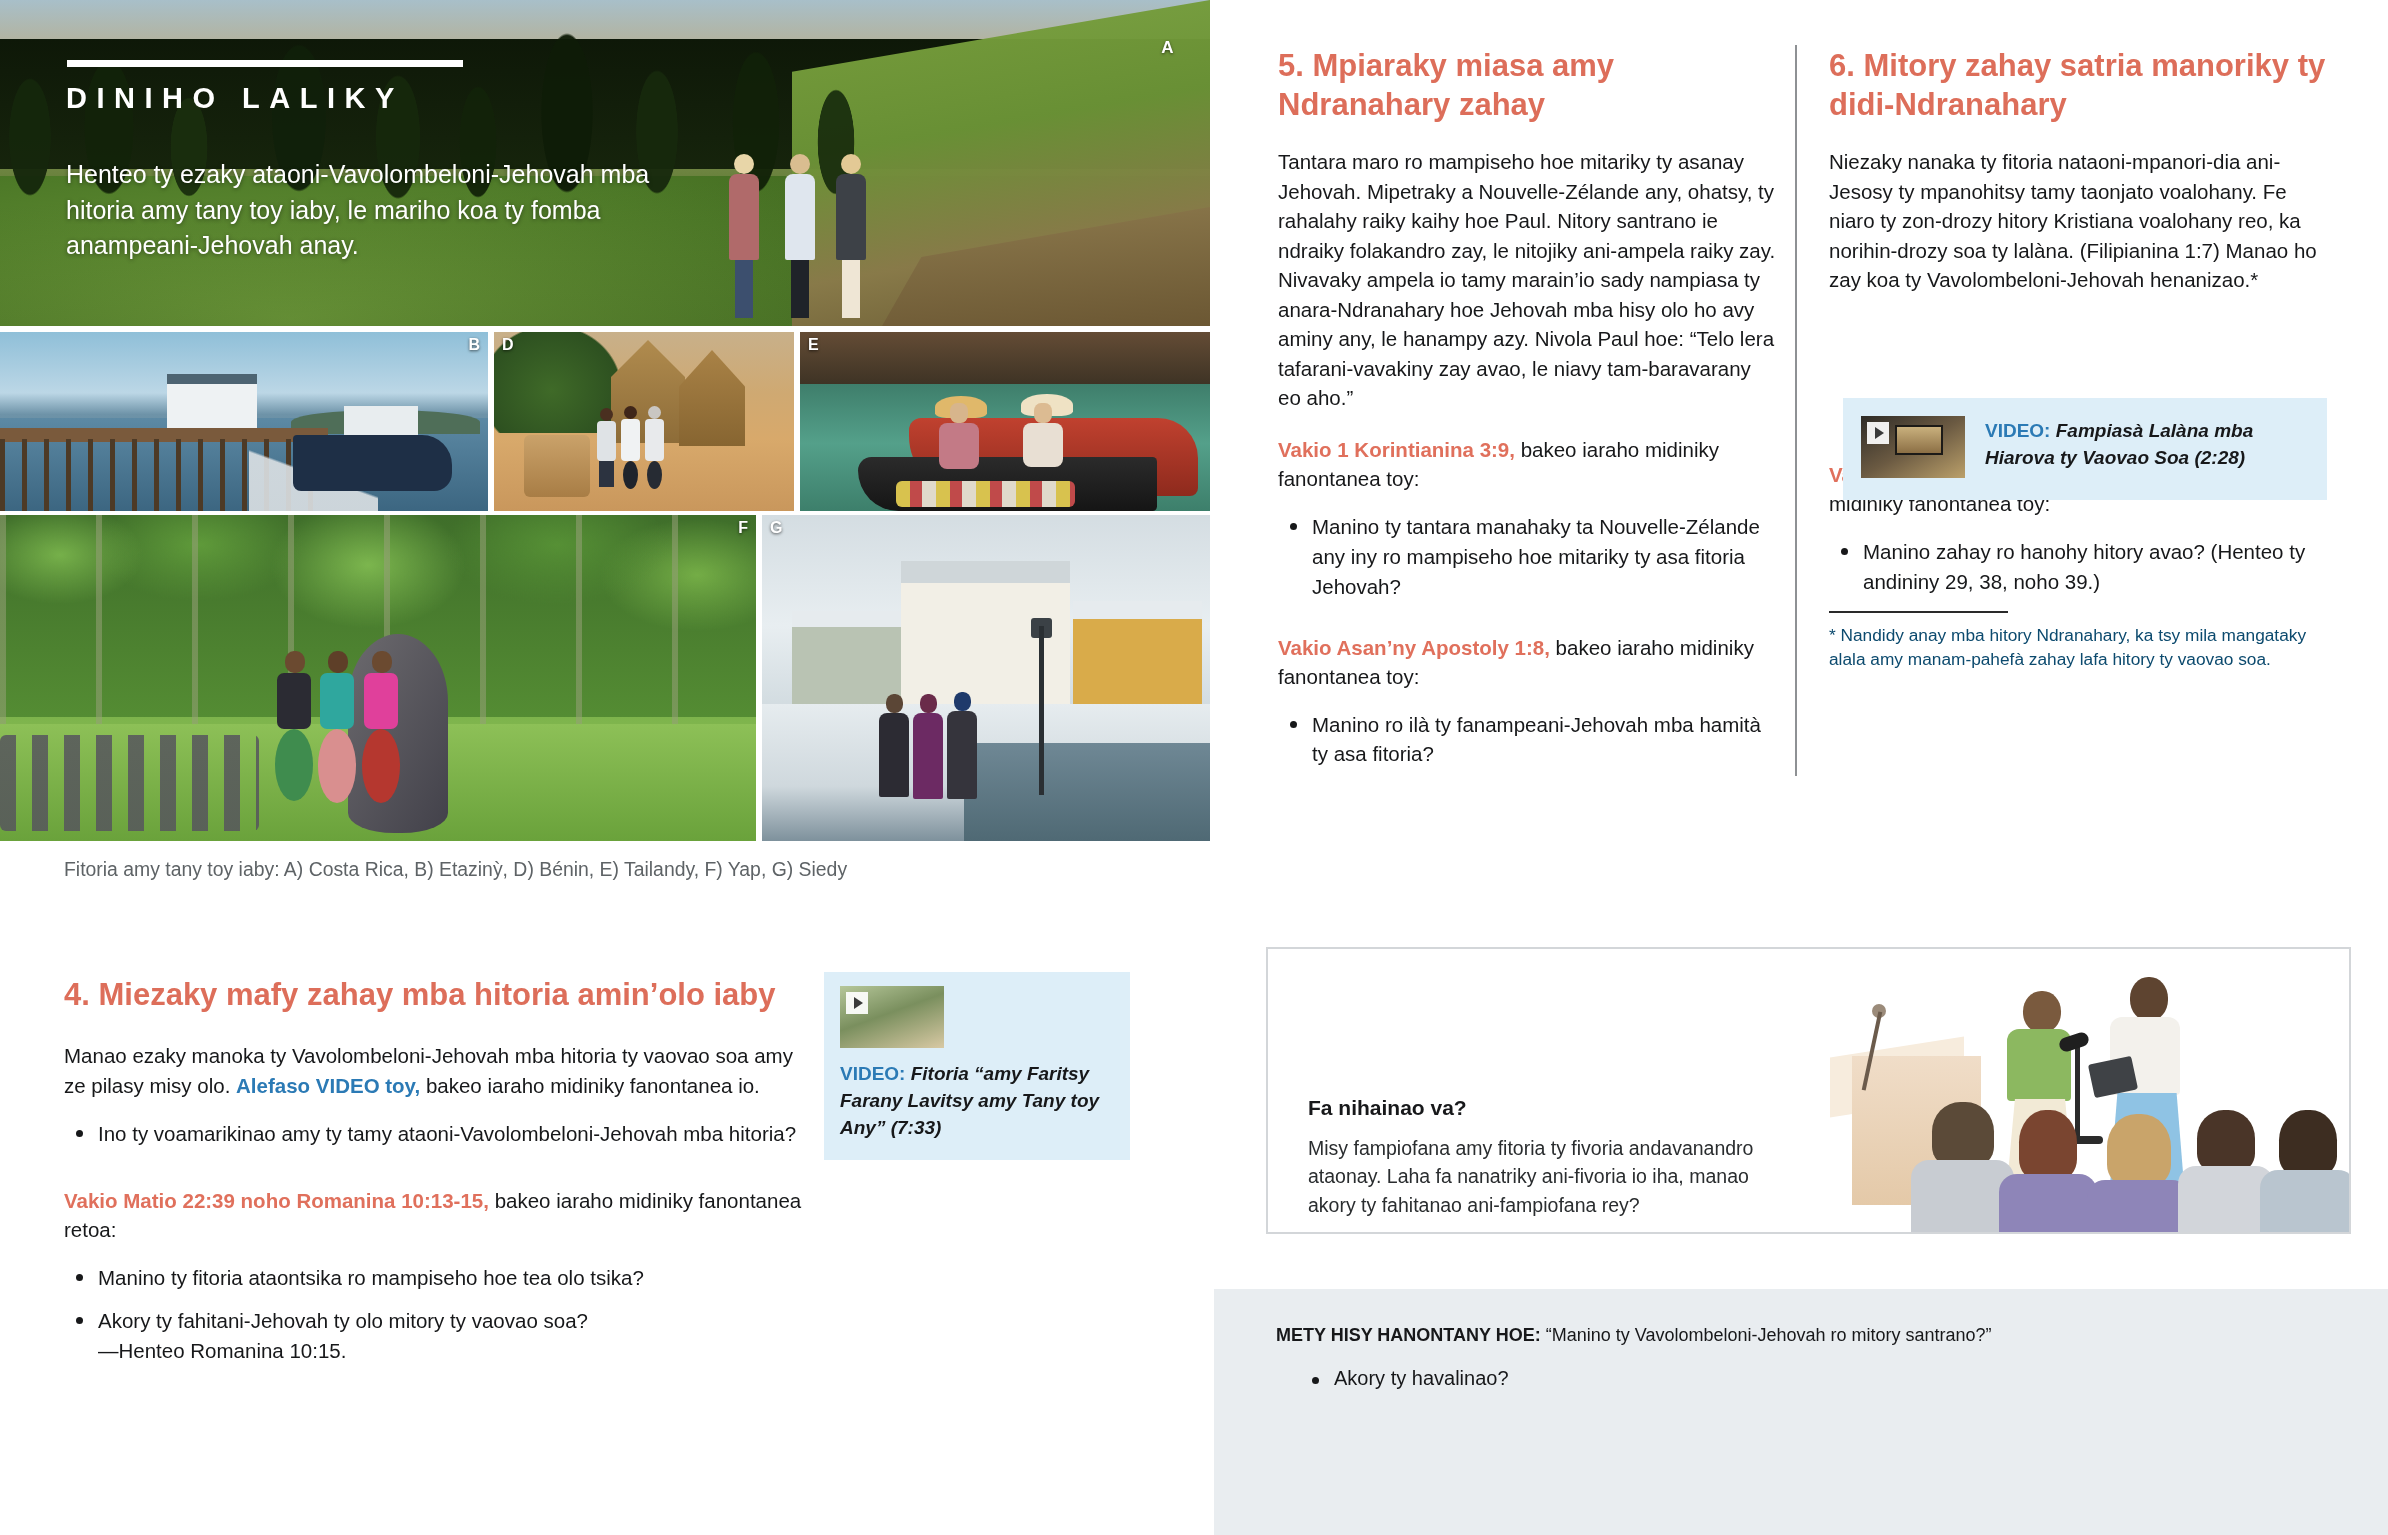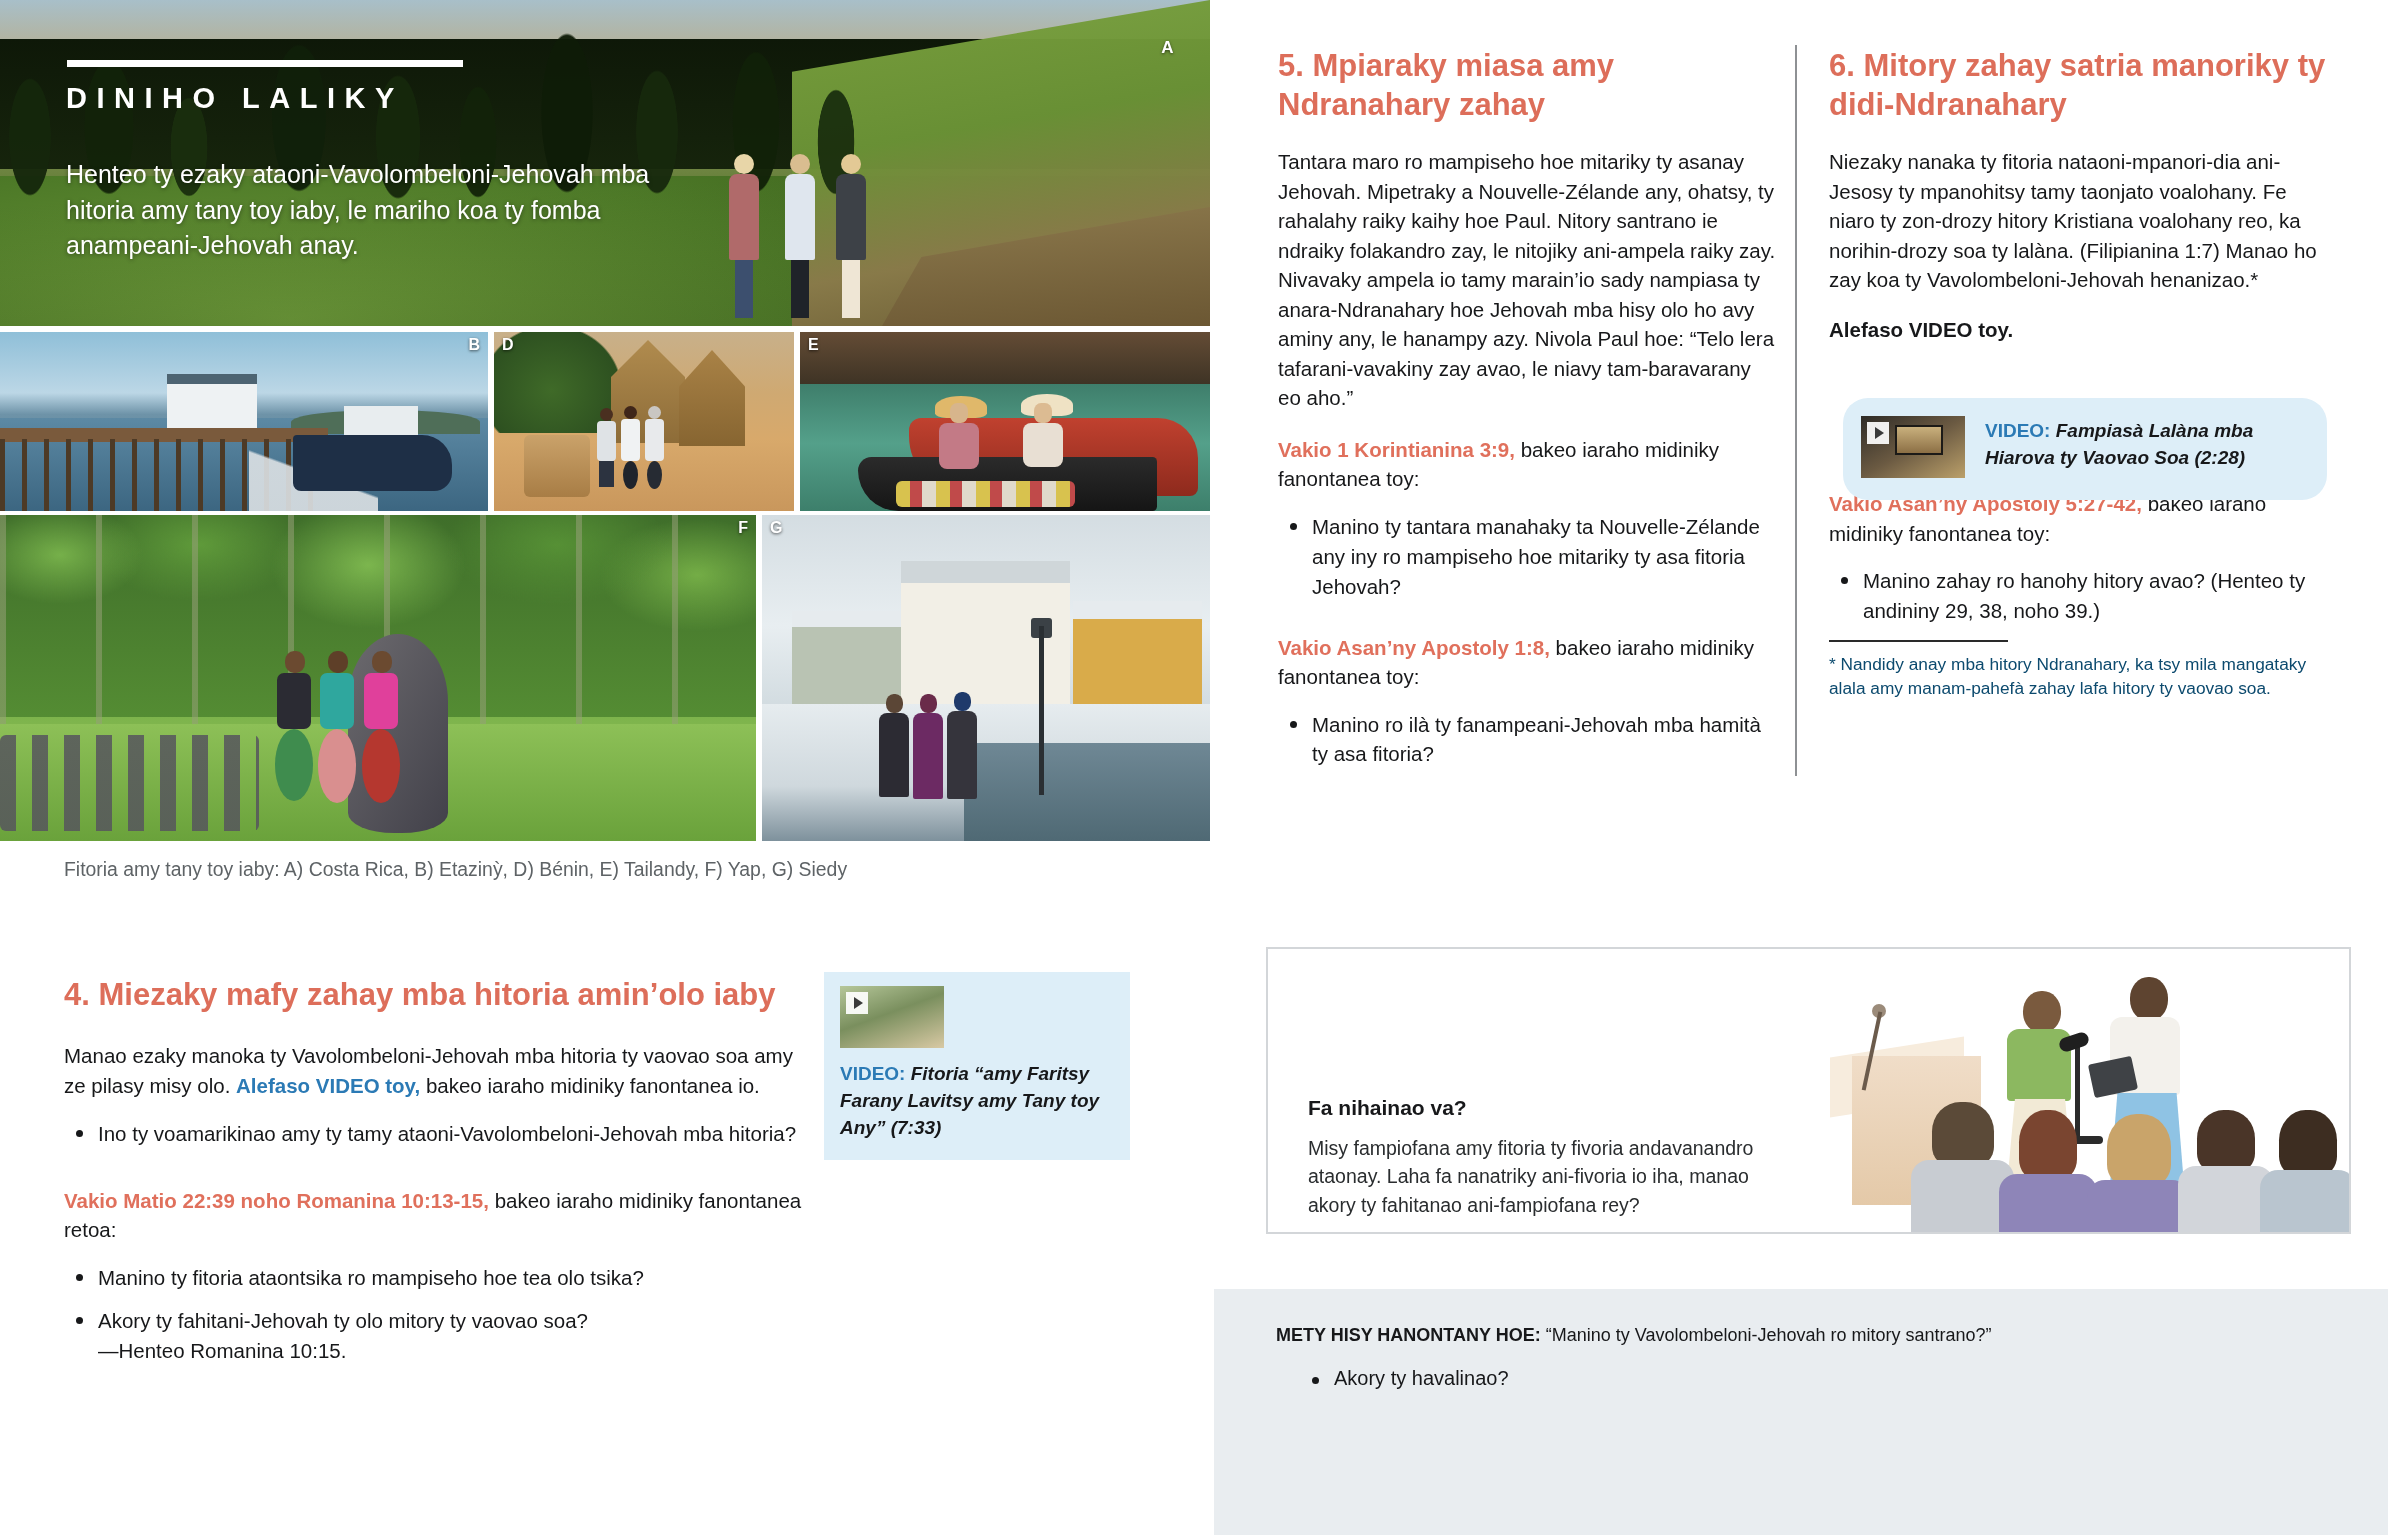--- a/index.html
+++ b/index.html
@@ -448,32 +448,31 @@
     <div class="col-p"><span class="cite">Vakio Asan’ny Apostoly 1:8,</span><span> bakeo iaraho midiniky fanontanea toy:</span></div>
     <ul class="q">
       <li>Manino ro ilà ty fanampeani-Jehovah mba hamità ty asa fitoria?</li>
     </ul>
   </div>
 
   <div class="col6">
     <div class="col-h">6. Mitory zahay satria manoriky ty didi-Ndranahary</div>
     <div class="col-p">Niezaky nanaka ty fitoria nataoni-mpanori-dia ani-Jesosy ty mpanohitsy tamy taonjato voalohany. Fe niaro ty zon-drozy hitory Kristiana voalohany reo, ka norihin-drozy soa ty lalàna. (Filipianina 1:7) Manao ho zay koa ty Vavolombeloni-Jehovah henanizao.*</div>
     <div style="height:20px"></div>
-    <div class="col-p link">Alefaso VIDEO toy.</div>
     <div style="height:145px"></div>
     <div class="col-p"><span class="cite">Vakio Asan’ny Apostoly 5:27-42,</span><span> bakeo iaraho midiniky fanontanea toy:</span></div>
     <ul class="q">
       <li>Manino zahay ro hanohy hitory avao? (Henteo ty andininy 29, 38, noho 39.)</li>
     </ul>
     <div class="footnote-rule"></div>
     <div class="footnote">* Nandidy anay mba hitory Ndranahary, ka tsy mila mangataky alala amy manam-pahefà zahay lafa hitory ty vaovao soa.</div>
   </div>
 
   <div class="vbox6">
-    <div class="vbox" style="display:flex; gap:20px; align-items:flex-start; padding:18px 18px 22px 18px;border-radius:25px;">
+    <div class="vbox" style="display:flex; gap:20px; align-items:flex-start; padding:18px 18px 22px 18px;">
       <div class="vthumb t2">
         <div class="play"></div>
         <div class="scr"></div>
       </div>
       <div class="vcap" style="margin-top:2px; flex:1;"><span class="vlbl">VIDEO:</span>
         <span class="vtitle">Fampiasà Lalàna mba Hiarova ty Vaovao Soa (2:28)</span></div>
     </div>
   </div>
 
   <div class="knowbox">

